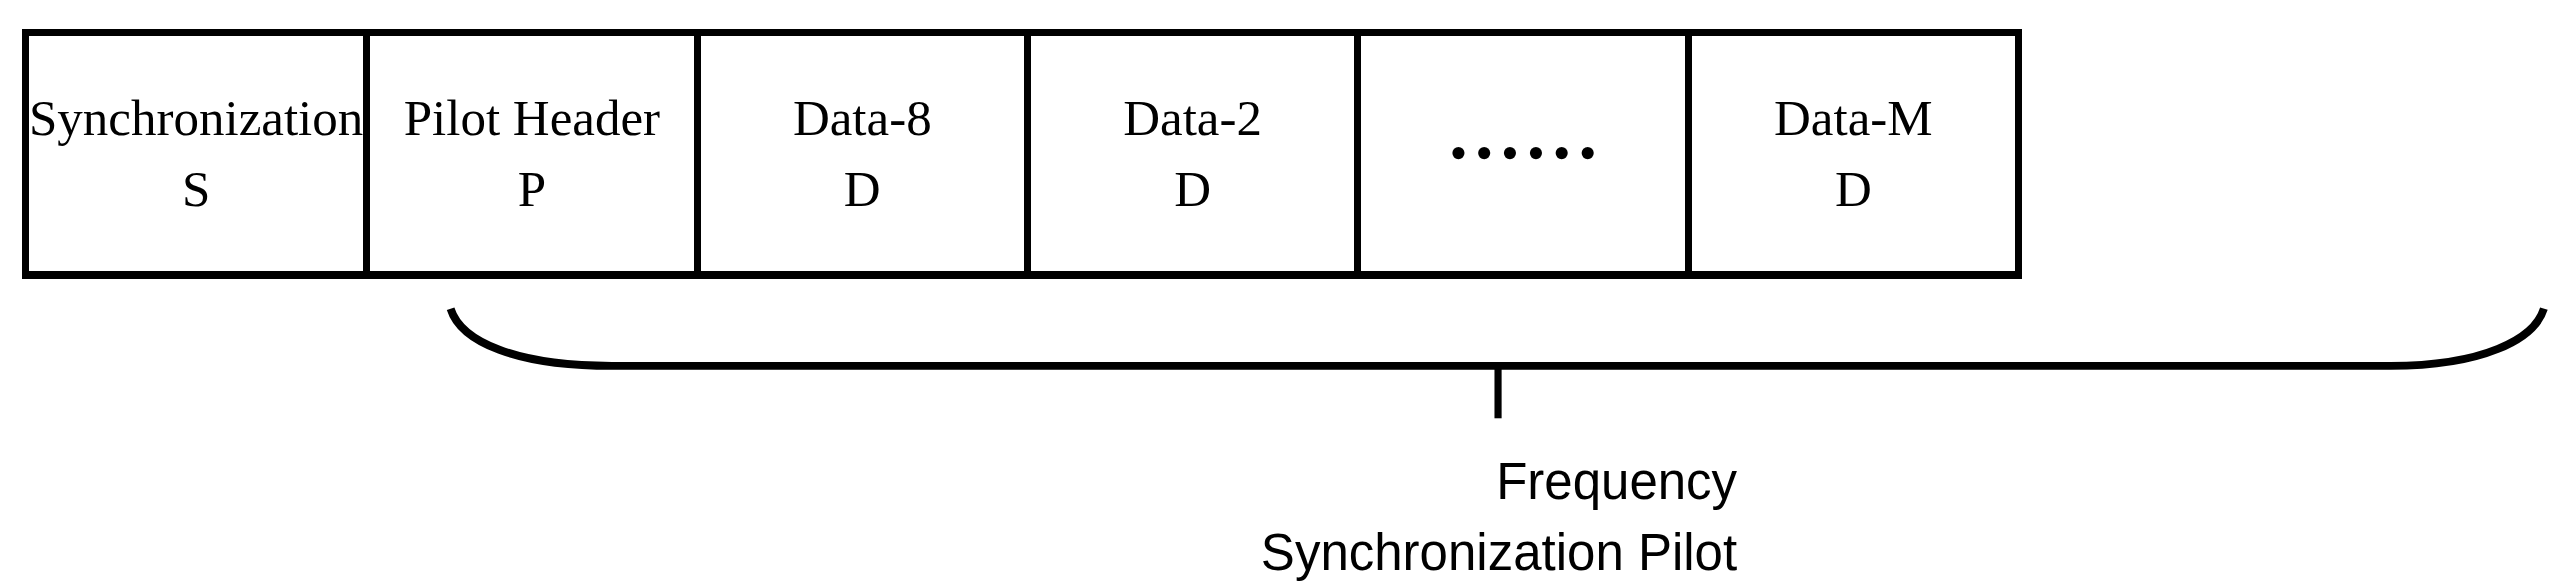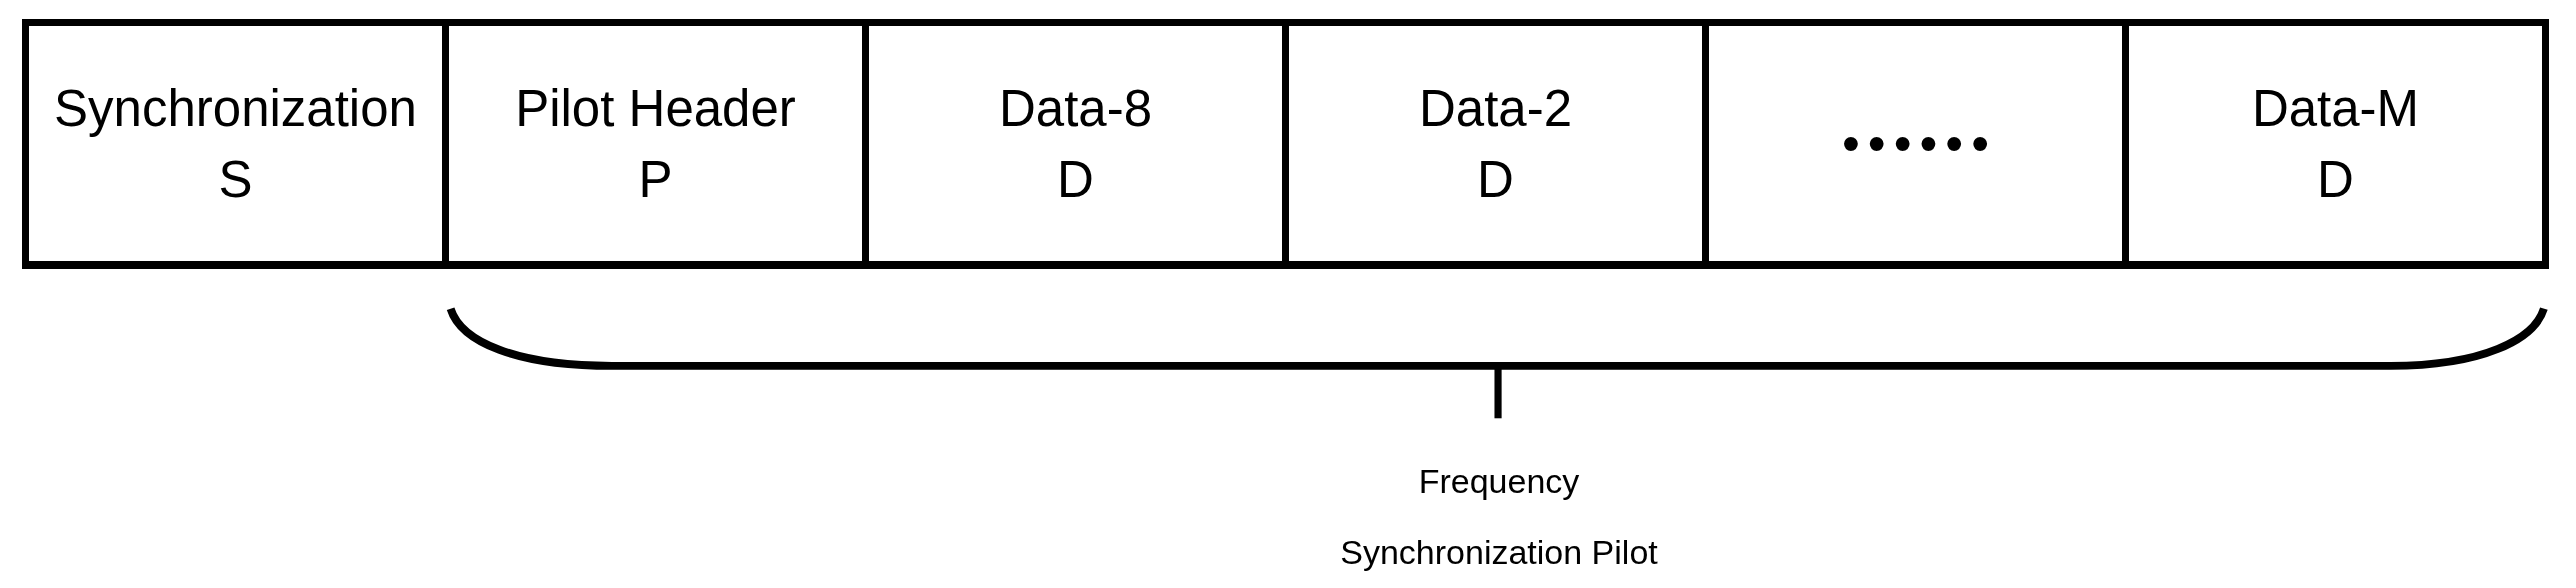--- a/index.html
+++ b/index.html
@@ -12,28 +12,29 @@
     width: 2576px;
     height: 589px;
     background: #ffffff;
     font-family: "Liberation Sans", sans-serif;
     color: #000000;
     overflow: hidden;
   }
   .frame-row {
     position: absolute;
     left: 22px;
-    top: 19px;
-    width: 2527px;
+    top: 29px;
+    width: 2000px;
     height: 250px;
     box-sizing: border-box;
     border: 7.2px solid #000000;
     border-bottom-width: 8.8px;
     display: flex;
     background: #ffffff;
+    font-family: Liberation Serif, serif;
   }
   .frame-cell {
     flex: 1 1 0;
     display: flex;
     flex-direction: column;
     align-items: center;
     justify-content: center;
     text-align: center;
     font-size: 51px;
     line-height: 71px;
@@ -56,22 +57,22 @@
     left: 0;
     top: 296px;
     width: 2576px;
     height: 135px;
   }
   .brace-label {
     position: absolute;
     left: 1499px;
     top: 446px;
     transform: translateX(-50%);
-    text-align: center;
-    font-size: 34px;
+    text-align: right;
+    font-size: 51px;
     line-height: 71px;
     white-space: nowrap;
   }
 </style>
 </head>
 <body>
 
 <div class="stage">
 
   <div class="frame-row">

